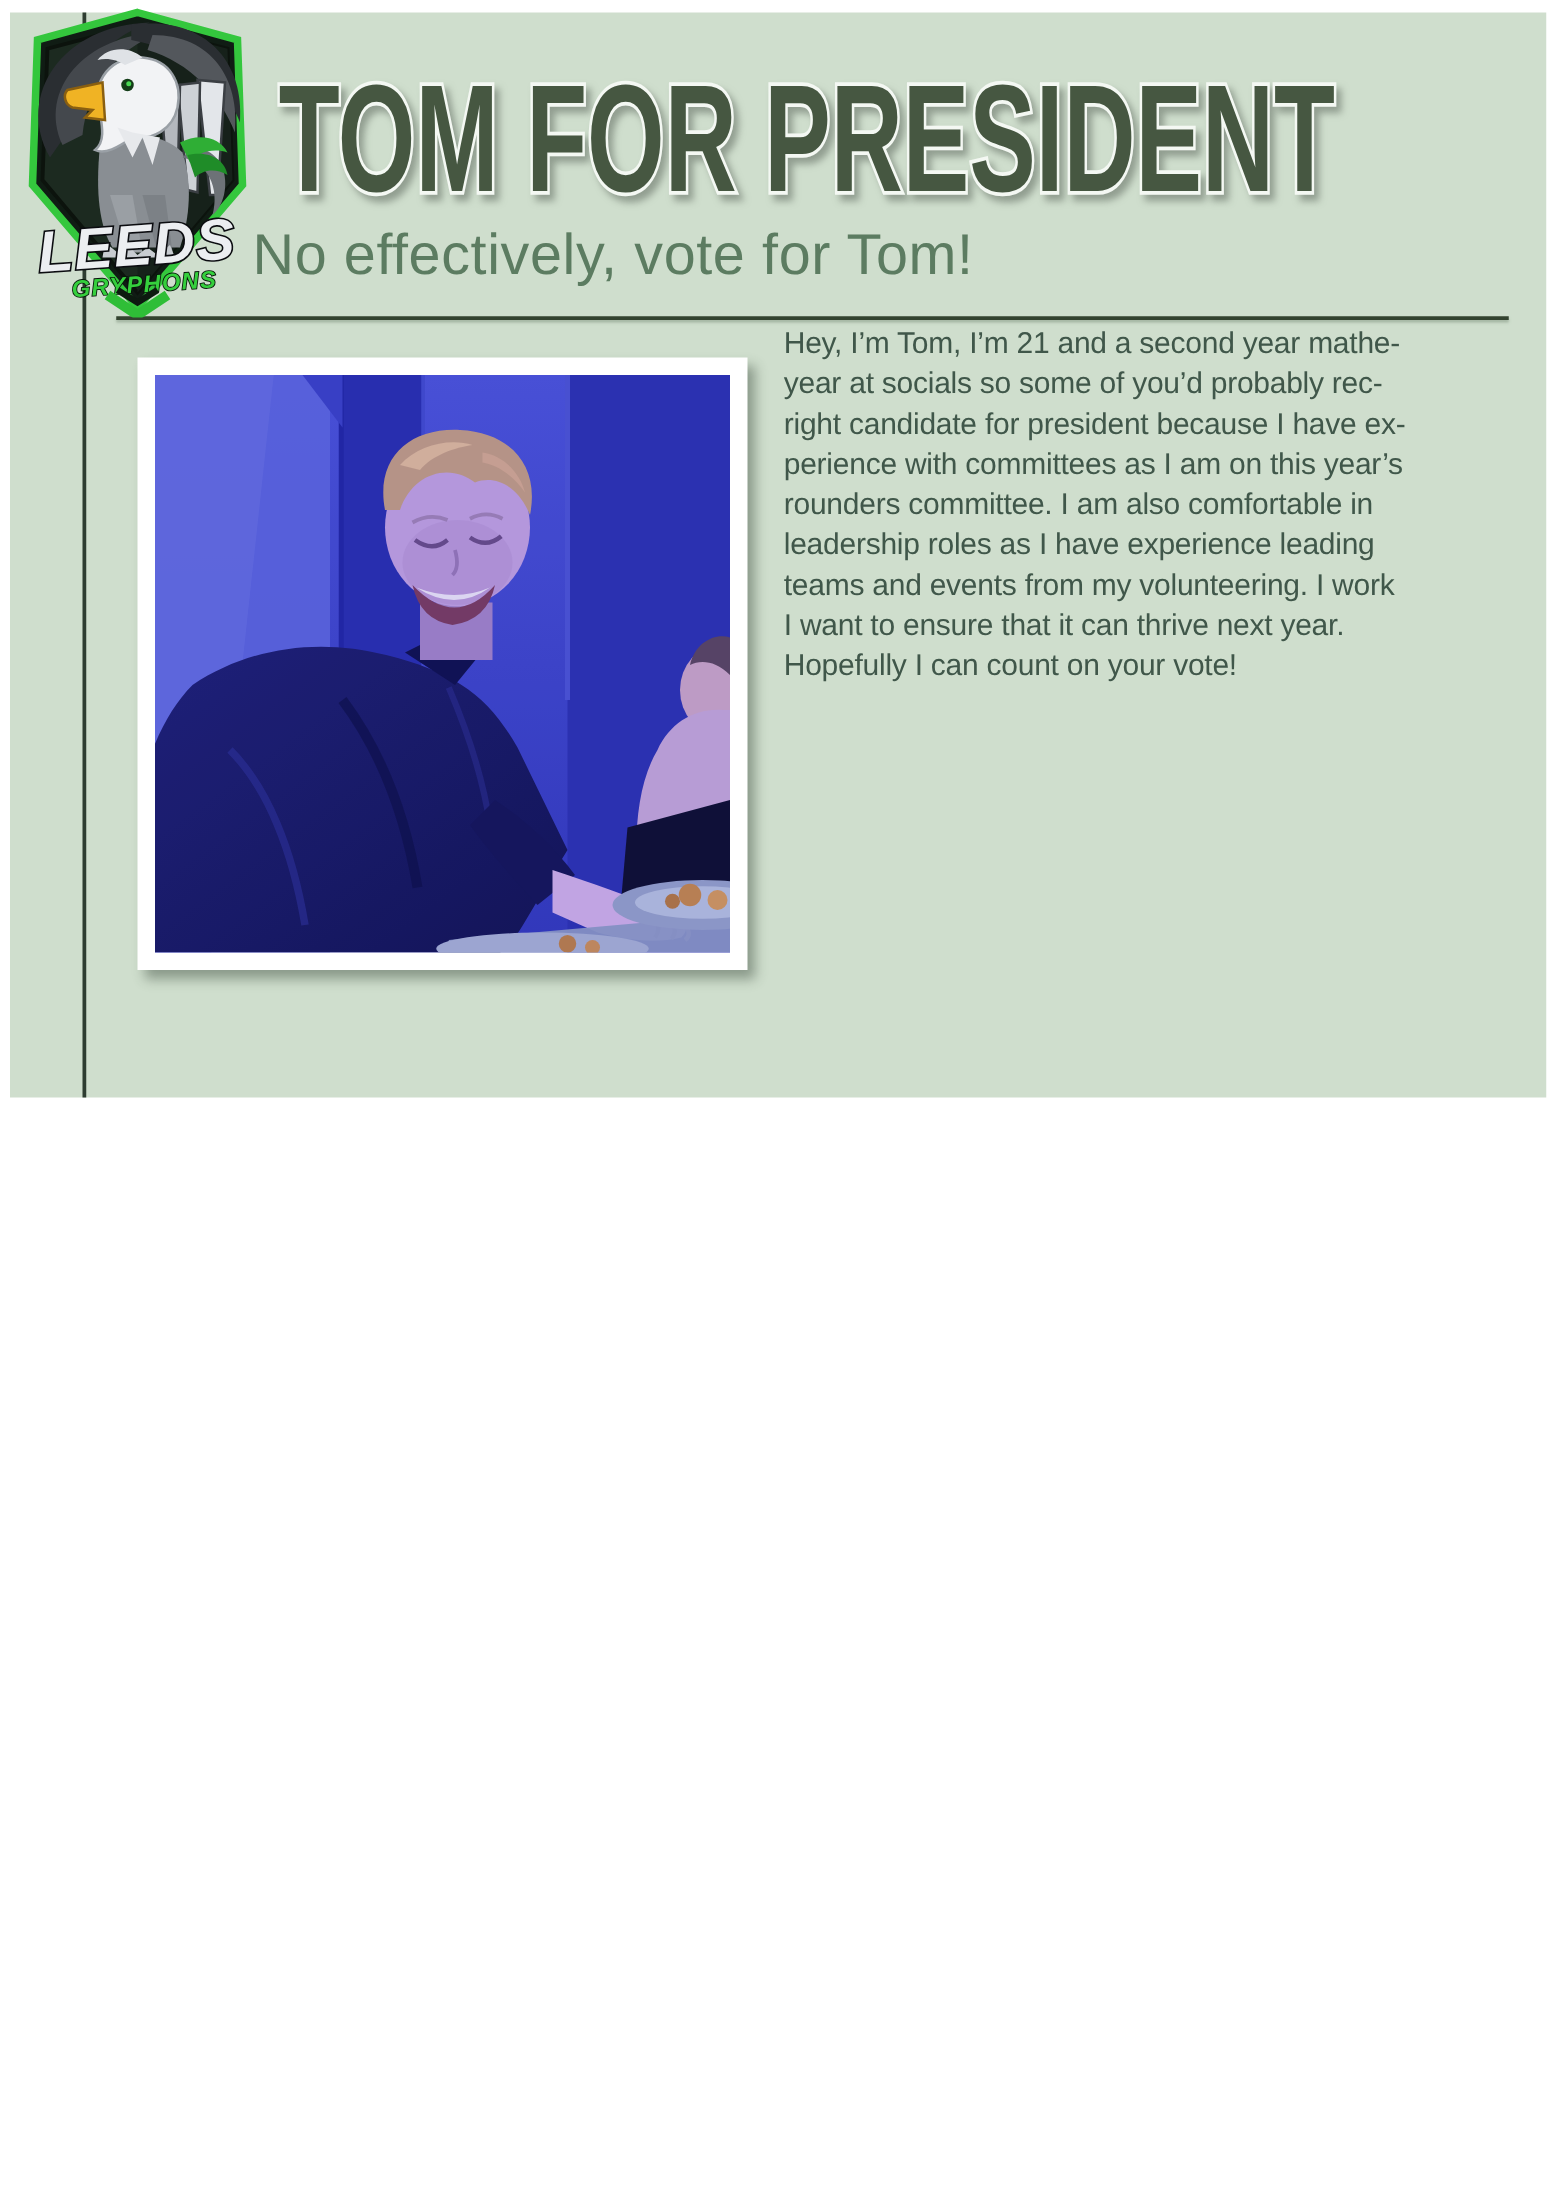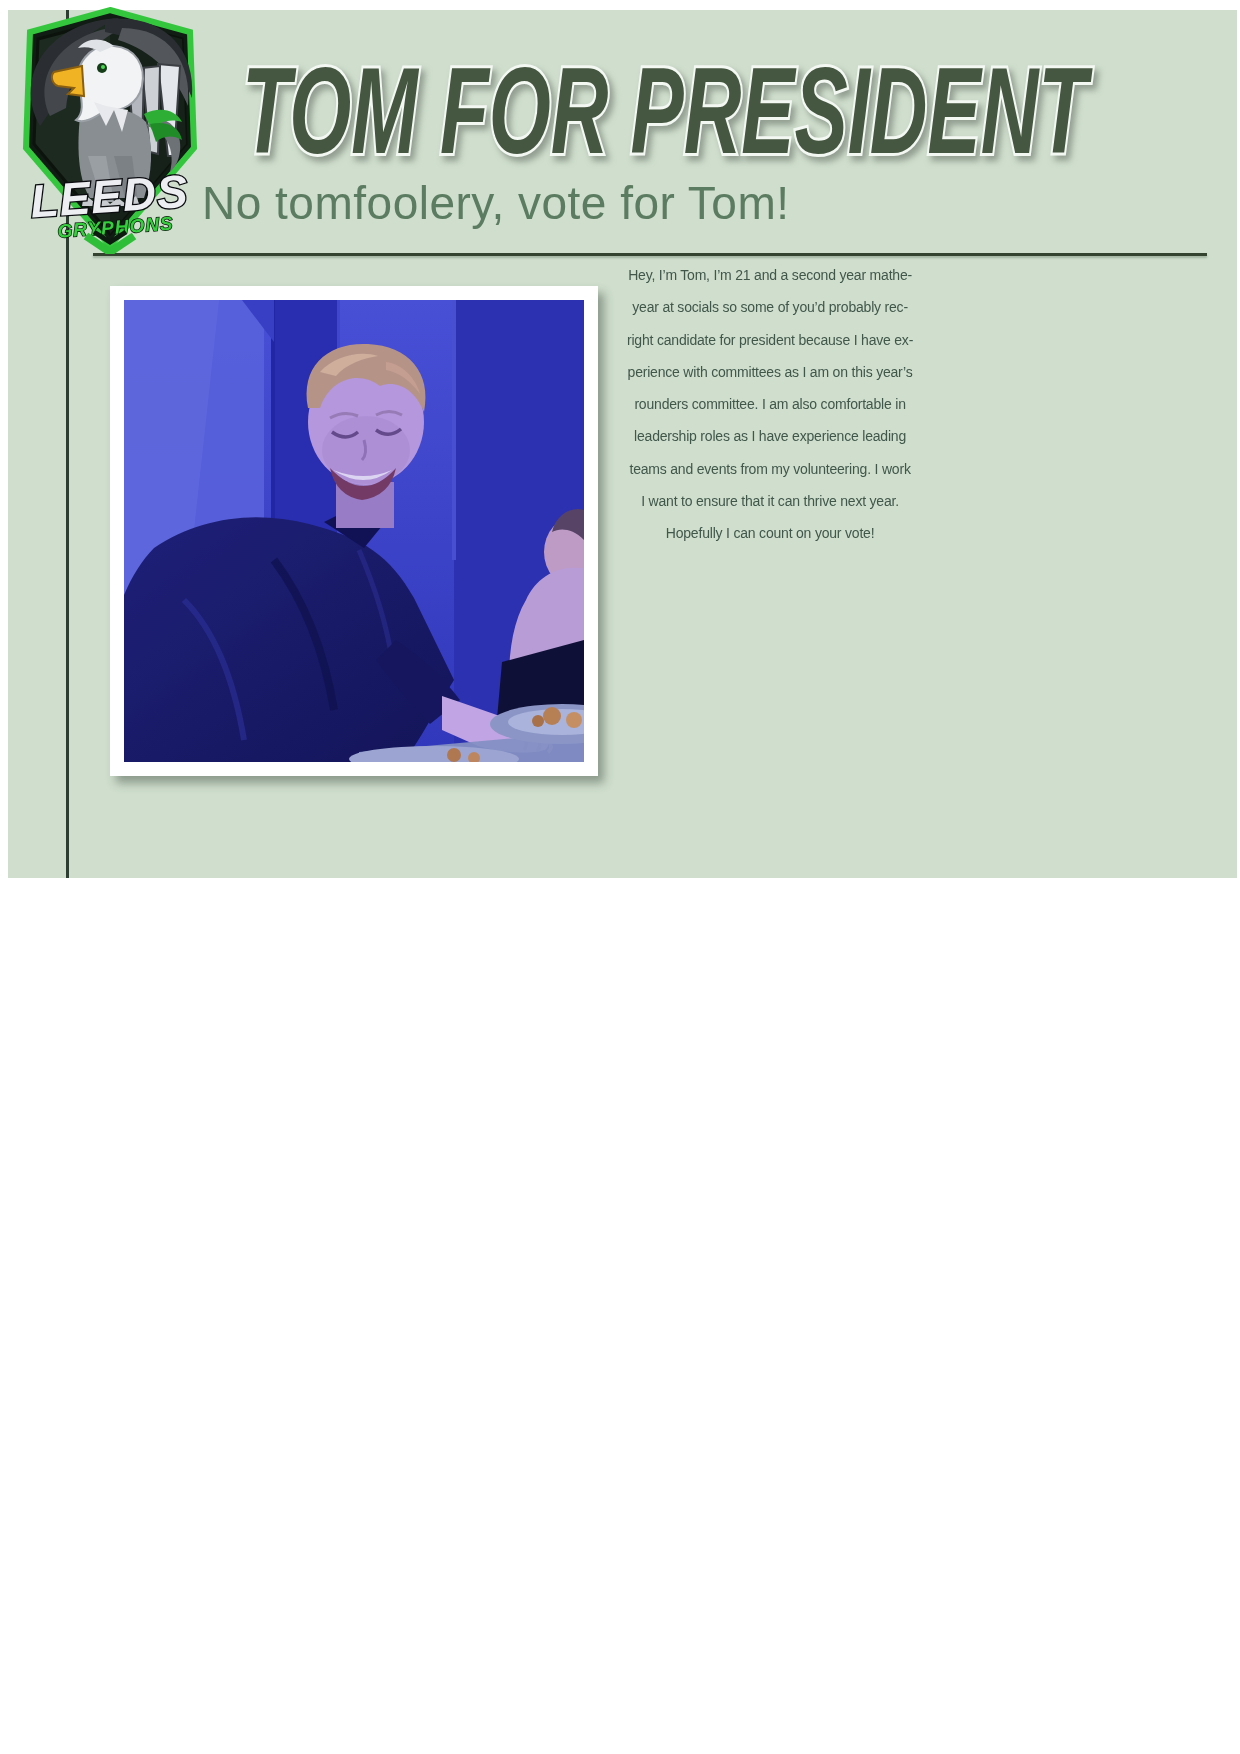--- a/index.html
+++ b/index.html
@@ -12,21 +12,21 @@
     background:#cfdecd;
   }
   .vline{
     position:absolute;left:58px;top:0;width:3px;height:868px;
     background:#2e3d31;z-index:1;
   }
   .logo{
     position:absolute;left:2px;top:-4px;width:200px;height:248px;z-index:3;
   }
   .title-wrap{
-    position:absolute;left:232px;top:40px;width:870px;height:120px;z-index:2;font-style:italic;
+    position:absolute;left:213px;top:40px;width:870px;height:120px;z-index:2;
   }
   .title-wrap svg text{
     font-family:"Liberation Sans", sans-serif;
     font-weight:bold;
   }
   .title-svg{filter:drop-shadow(4px 5px 3px rgba(95,105,95,0.55));}
   .subtitle{
     position:absolute;left:194px;top:166px;z-index:2;
     font-size:46px;color:#5c7c61;letter-spacing:0.5px;
     white-space:nowrap;
@@ -36,21 +36,21 @@
     background:#33432f;box-shadow:0 2px 2px rgba(120,140,120,0.5);z-index:2;
   }
   .photo-frame{
     position:absolute;left:102px;top:276px;width:460px;height:462px;
     background:#ffffff;padding:14px;z-index:2;
     box-shadow:6px 7px 9px rgba(55,70,58,0.45);
   }
   .photo-frame svg{display:block;width:460px;height:462px;}
   .bio{
     position:absolute;left:619px;top:249px;z-index:2;
-    color:#40574a;font-size:14px;letter-spacing:-0.2px;text-align:center;
+    color:#40574a;font-size:24px;letter-spacing:-0.2px;
   }
   .bio-line{
     white-space:nowrap;height:32.3px;line-height:32.3px;
   }
 </style>
 </head>
 <body>
 
 <div class="page">
   <div class="panel">
@@ -104,21 +104,21 @@
       <polyline points="76,230 100,246 124,230" fill="none" stroke="#2fbe37" stroke-width="8"></polyline>
       <polyline points="84,226 100,236 116,226" fill="none" stroke="#0d1a10" stroke-width="5"></polyline>
     </svg>
 
     <div class="title-wrap">
       <svg class="title-svg" width="870" height="120" viewBox="0 0 870 120" xmlns="http://www.w3.org/2000/svg">
         <text x="2" y="103" font-size="122" textLength="845" lengthAdjust="spacingAndGlyphs" fill="#465741" stroke="#f4f8f3" stroke-width="6" paint-order="stroke">TOM FOR PRESIDENT</text>
       </svg>
     </div>
 
-    <div class="subtitle">No tomfoolery, vote for Tom!</div>
+    <div class="subtitle">No effectively, vote for Tom!</div>
 
     <div class="hrule"></div>
 
     <div class="photo-frame">
       <svg viewBox="0 0 460 462" preserveAspectRatio="none" xmlns="http://www.w3.org/2000/svg">
         <defs>
           <linearGradient id="bgGrad" x1="0" y1="0" x2="0" y2="1">
             <stop offset="0" stop-color="#4a52d8"></stop>
             <stop offset="1" stop-color="#3036b8"></stop>
           </linearGradient>

